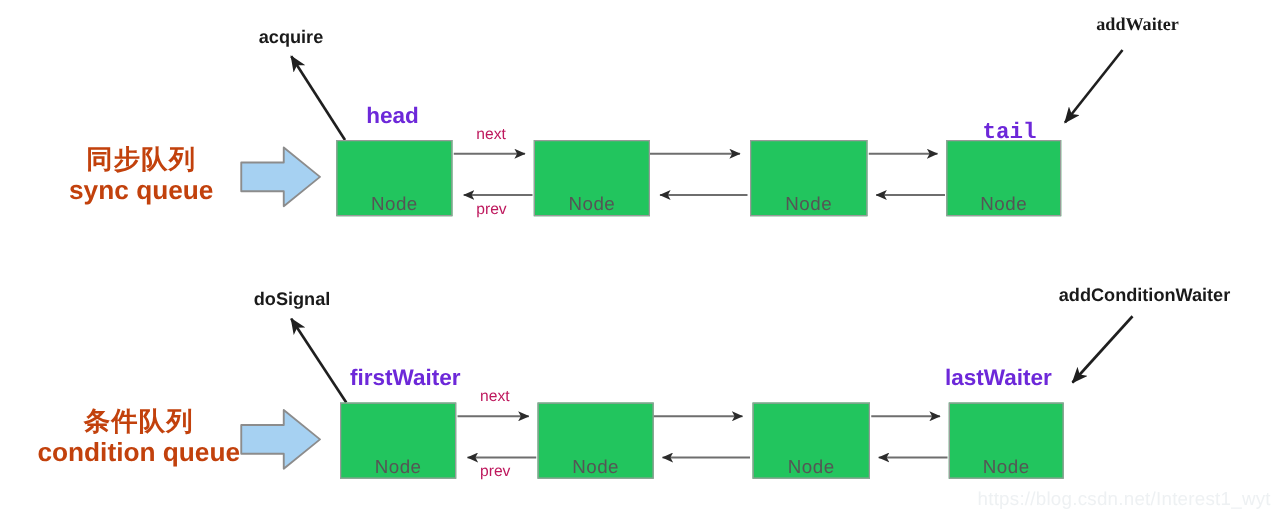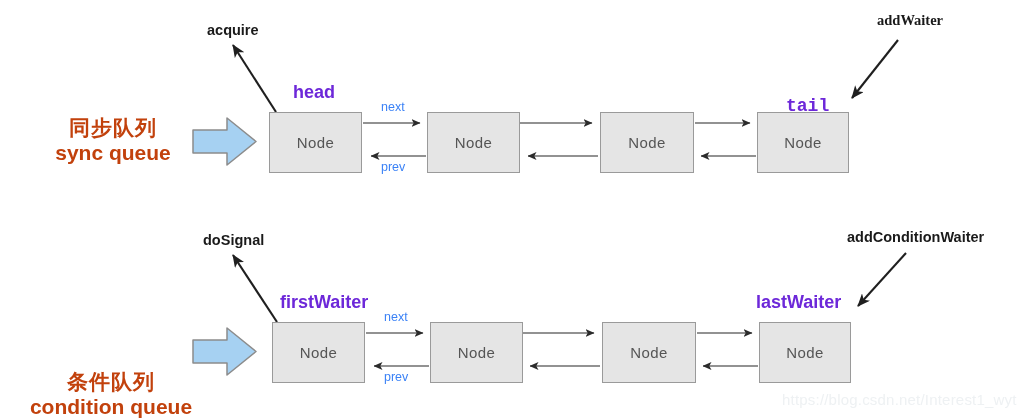--- a/index.html
+++ b/index.html
@@ -39,35 +39,35 @@
   }
   .queue-label .en {
     display: block;
     font-size: 21px;
     letter-spacing: 0px;
   }
   .node-box {
     position: absolute;
     box-sizing: border-box;
     border: 1.6px solid #9a9a9a;
-    background: #e5e5e5;
+    background: #22c55e;
     display: flex;
-    align-items: center;
+    align-items: flex-end;
     justify-content: center;
   }
   .node-box .node-text {
     font-size: 15px;
     color: #555555;
     font-weight: normal;
     letter-spacing: 0.4px;
   }
   .ptr-label {
     position: absolute;
     font-size: 12.5px;
-    color: #3b82f6;
+    color: #be185d;
     white-space: nowrap;
   }
   .anchor-label {
     position: absolute;
     font-size: 18px;
     font-weight: bold;
     color: #6d28d9;
     white-space: nowrap;
   }
   .method-label {
@@ -170,21 +170,21 @@
   <div class="node-box" style="left:600px; top:112px; width:94px; height:61px;">
     <span class="node-text">Node</span>
   </div>
   <div class="node-box" style="left:757px; top:112px; width:92px; height:61px;">
     <span class="node-text">Node</span>
   </div>
 
   <div class="ptr-label" style="left:381px; top:100px;">next</div>
   <div class="ptr-label" style="left:381px; top:160px;">prev</div>
 
-  <div class="queue-label" style="left:6px; top:326px; width:210px;margin-top:44px;">
+  <div class="queue-label" style="left:6px; top:326px; width:210px;">
     <span class="cn">条件队列</span>
     <span class="en">condition queue</span>
   </div>
 
   <div class="anchor-label" style="left:280px; top:292px;">firstWaiter</div>
   <div class="anchor-label" style="left:756px; top:292px;">lastWaiter</div>
 
   <div class="method-label" style="left:203px; top:232px;">doSignal</div>
   <div class="method-label" style="left:847px; top:229px;">addConditionWaiter</div>
 

